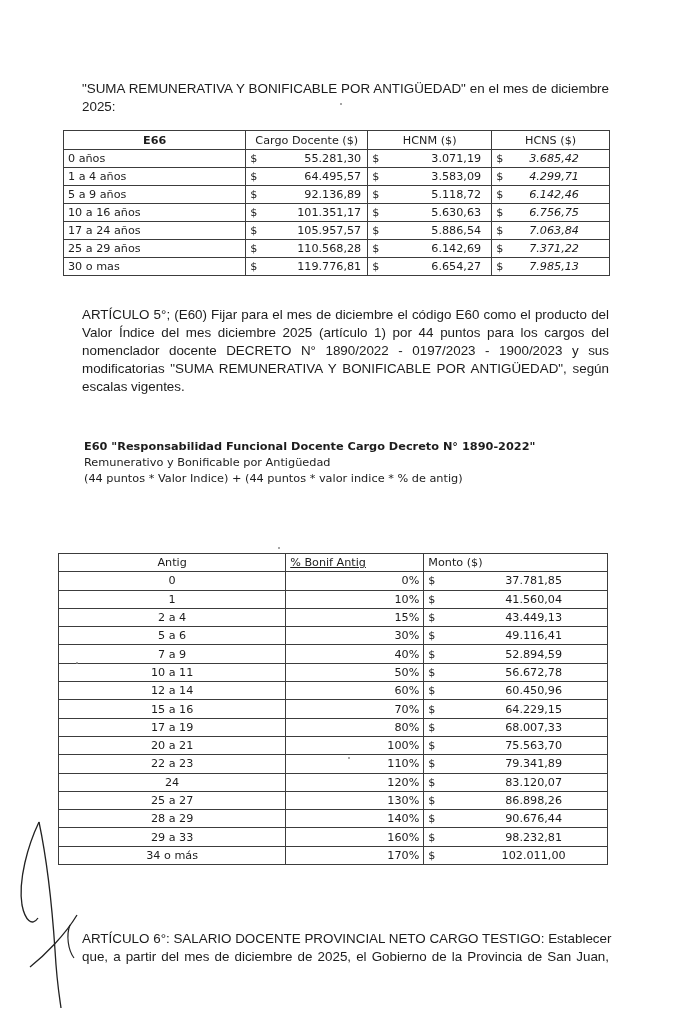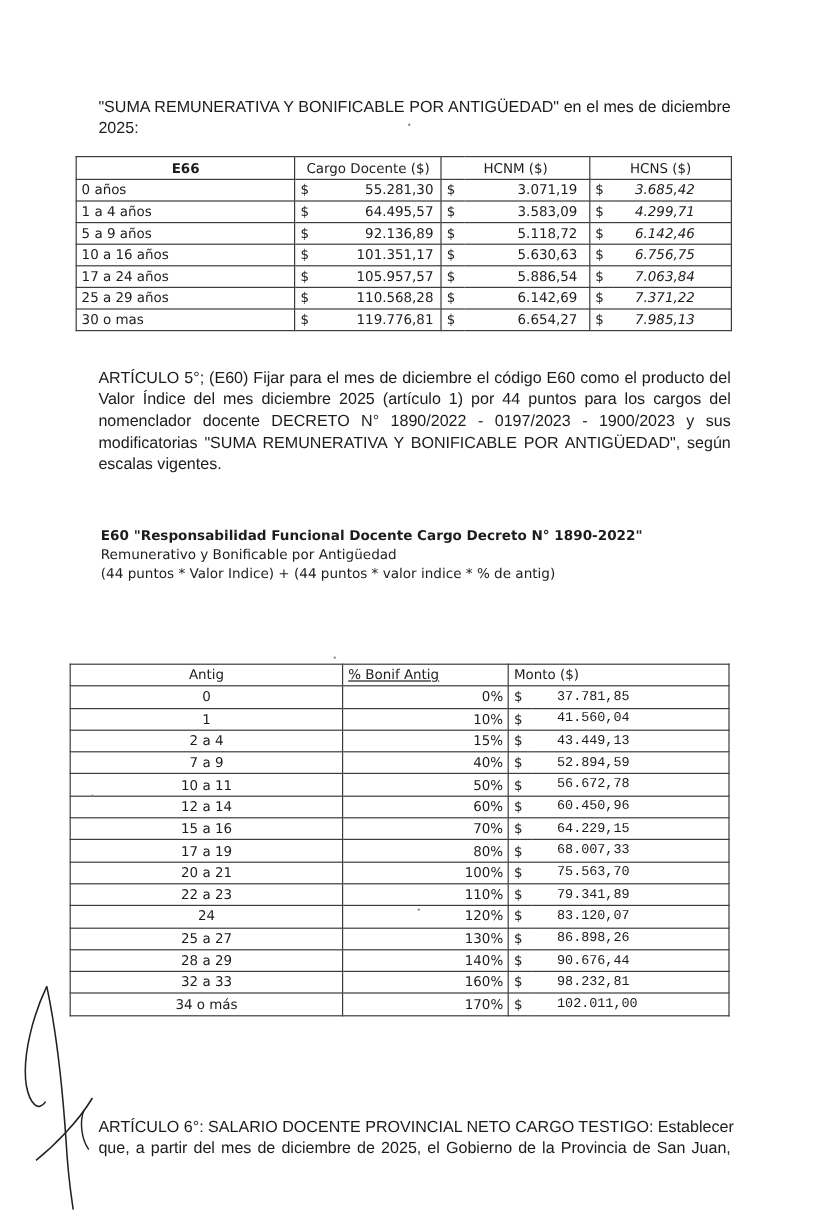--- a/index.html
+++ b/index.html
@@ -23,21 +23,21 @@
   .t1 .v3 { width:62px; padding-right:30px;font-style:italic; }
   .heading { position:absolute; left:84px; top:439px; font-family:"DejaVu Sans", sans-serif; font-size:11.3px; line-height:16px; color:#1c1c1c; }
   .heading .b { font-weight:bold; }
   .t2 { left:58px; top:553px; width:550px; }
   .t2 td, .t2 th { height:17.3px; }
   .t2 .a { width:221px; text-align:center; }
   .t2 .p { width:130px; text-align:right; padding-right:4px; }
   .t2 th.p { text-align:left; padding-left:4px;text-decoration:underline; }
   .t2 th.m { text-align:left; }
   .t2 .cur { border-right:none; width:12px; text-align:left; }
-  .t2 .val { border-left:none; text-align:left; padding-left:20px; width:140px;font-family:Liberation Mono, monospace; }
+  .t2 .val { border-left:none; text-align:center; padding-left:20px; width:140px; }
   .sig { position:absolute; left:0; top:0; width:688px; height:1024px; pointer-events:none; }
   .dot { position:absolute; width:2px; height:2px; background:#888; border-radius:1px; }
 </style>
 </head>
 <body>
 
 <div class="para p1">
   <span class="line">"SUMA REMUNERATIVA Y BONIFICABLE POR ANTIGÜEDAD" en  el mes de diciembre</span>
   <span class="line last">2025:</span>
 </div>
@@ -153,20 +153,26 @@
         <td class="cur">$</td>
         <td class="val">41.560,04</td>
       </tr>
       <tr>
         <td class="a">2 a 4</td>
         <td class="p">15%</td>
         <td class="cur">$</td>
         <td class="val">43.449,13</td>
       </tr>
       <tr>
+        <td class="a">5 a 6</td>
+        <td class="p">30%</td>
+        <td class="cur">$</td>
+        <td class="val">49.116,41</td>
+      </tr>
+      <tr>
         <td class="a">7 a 9</td>
         <td class="p">40%</td>
         <td class="cur">$</td>
         <td class="val">52.894,59</td>
       </tr>
       <tr>
         <td class="a">10 a 11</td>
         <td class="p">50%</td>
         <td class="cur">$</td>
         <td class="val">56.672,78</td>
@@ -213,21 +219,21 @@
         <td class="cur">$</td>
         <td class="val">86.898,26</td>
       </tr>
       <tr>
         <td class="a">28 a 29</td>
         <td class="p">140%</td>
         <td class="cur">$</td>
         <td class="val">90.676,44</td>
       </tr>
       <tr>
-        <td class="a">32 a 33</td>
+        <td class="a">29 a 33</td>
         <td class="p">160%</td>
         <td class="cur">$</td>
         <td class="val">98.232,81</td>
       </tr>
       <tr>
         <td class="a">34 o más</td>
         <td class="p">170%</td>
         <td class="cur">$</td>
         <td class="val">102.011,00</td>
       </tr>

